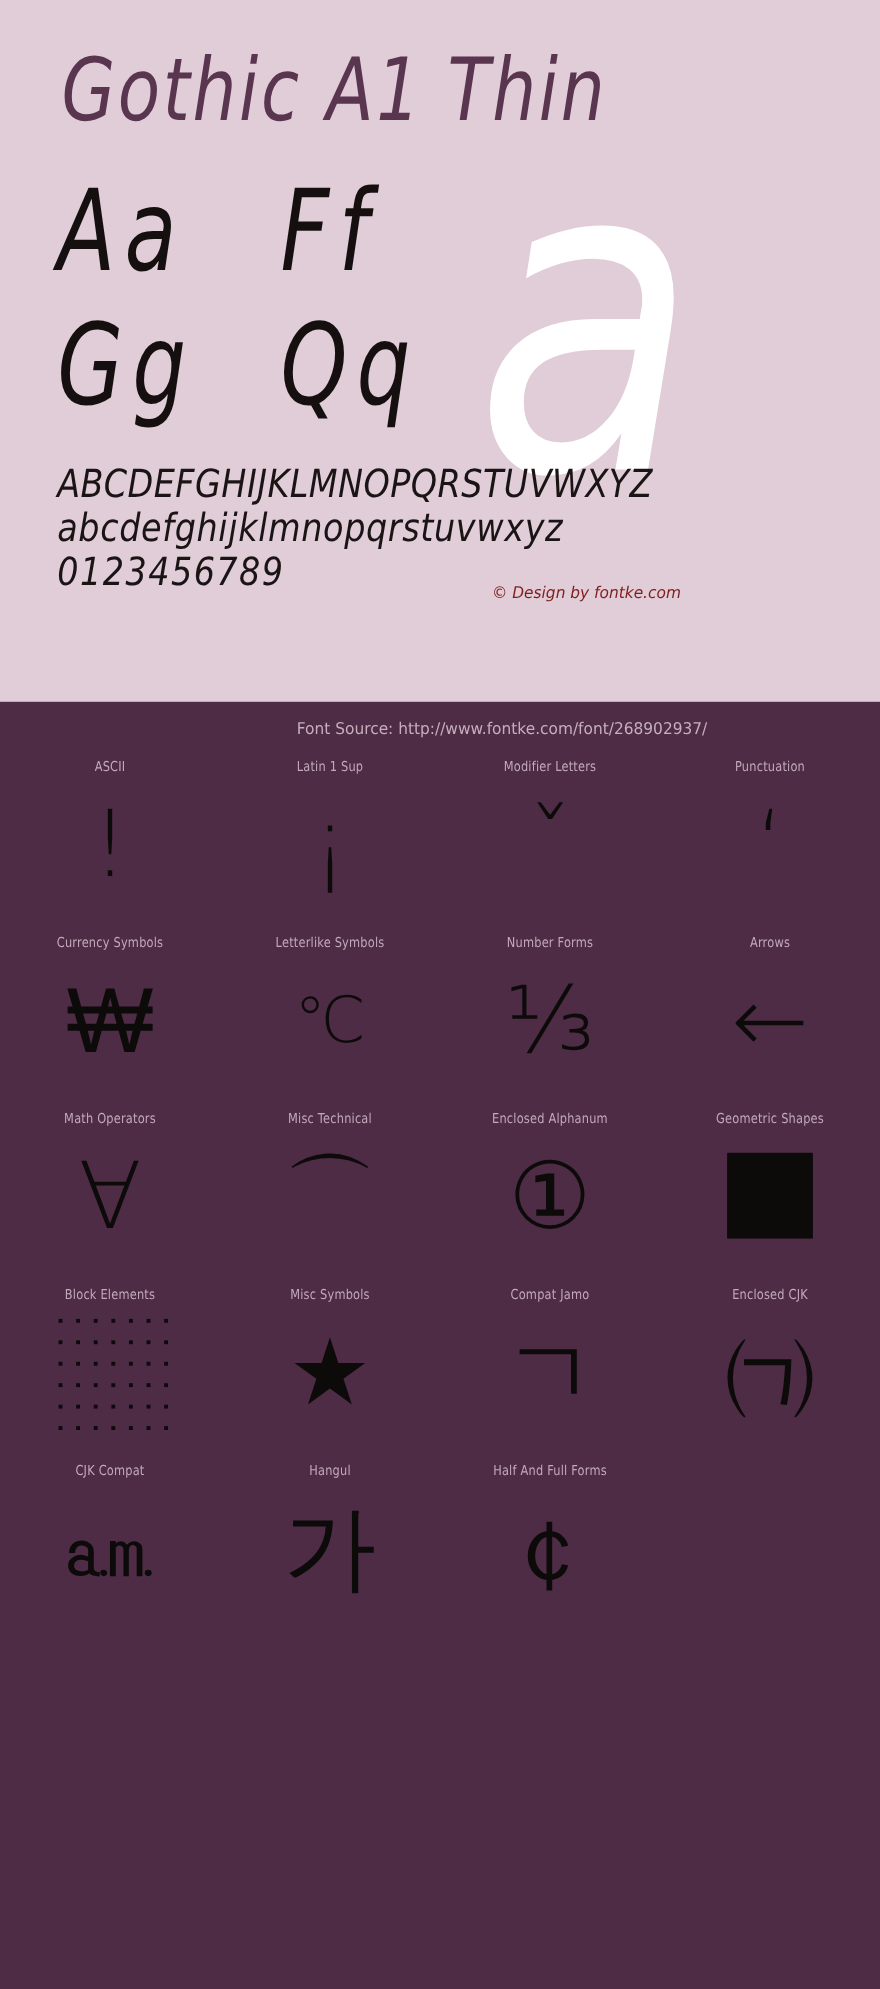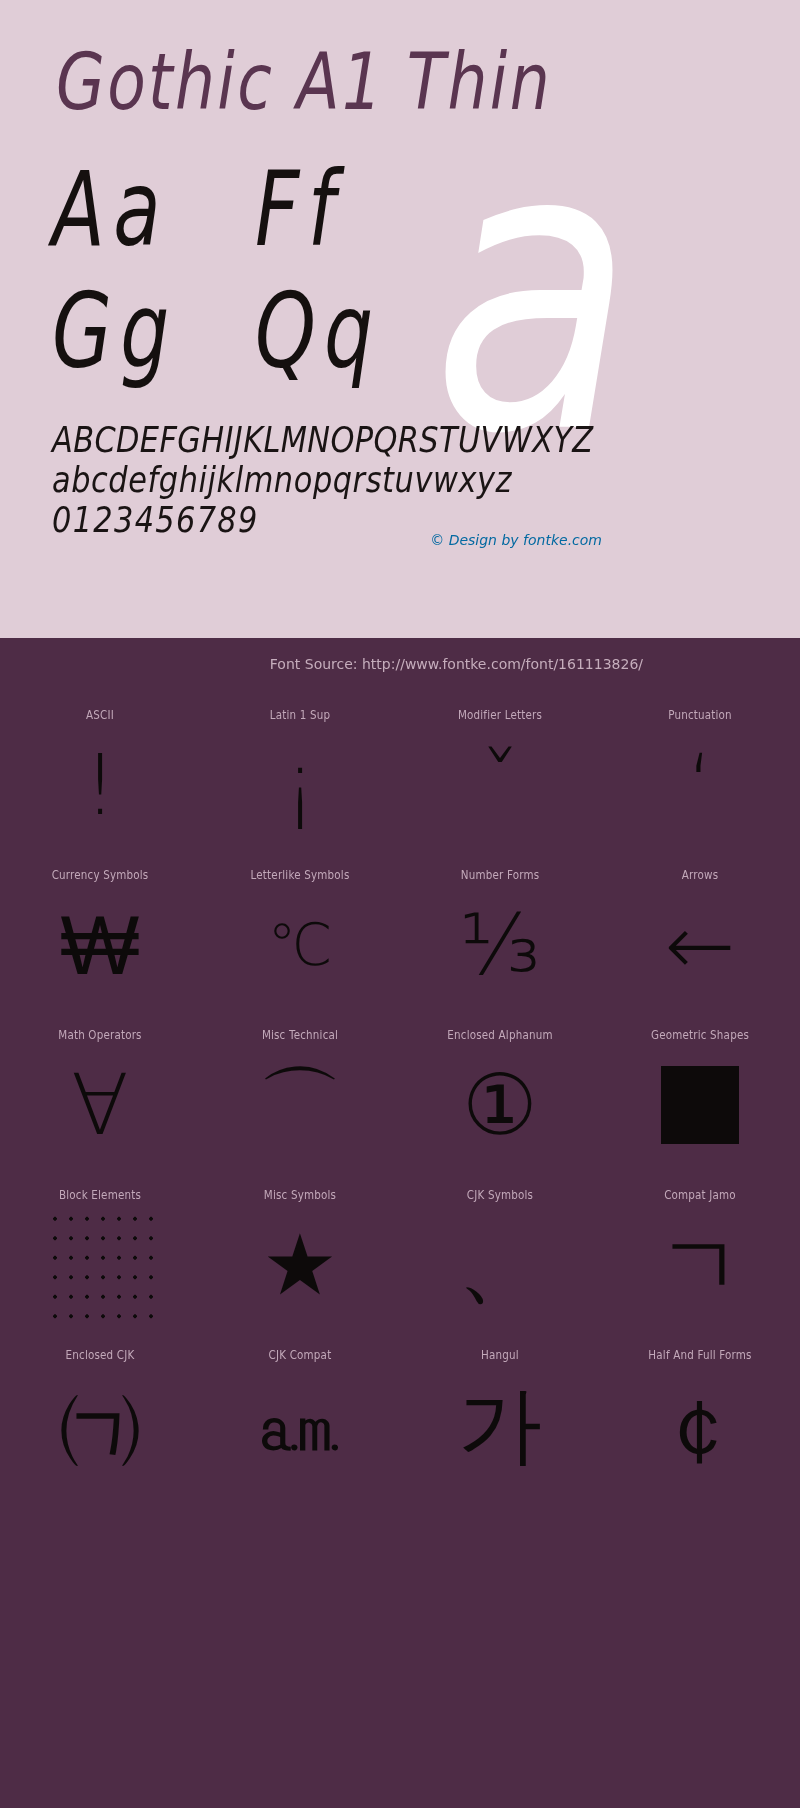--- a/index.html
+++ b/index.html
@@ -78,26 +78,26 @@
     white-space: nowrap;
     transform: scaleY(1.1) scaleX(0.95);
     transform-origin: left top;
   }
   #charset-upper { top: 419px; font-size: 32px; letter-spacing: 0.4px; }
   #charset-lower { top: 459px; font-size: 32px; letter-spacing: 0.6px; }
   #charset-digits{ top: 499px; font-size: 32px; letter-spacing: 1.4px; }
 
   #copyright {
     position: absolute;
-    right: 198px;
+    right: 181px;
     top: 531px;
     font-family: "DejaVu Sans", sans-serif;
     font-weight: 400;
     font-size: 14px;
-    color: #0369a1;
+    color: #7f1d1d;
     white-space: nowrap;
     transform: scaleY(1.05);
     transform-origin: right top;
   }
 
   
   #specimen-bottom {
     position: absolute;
     left: 0; top: 638px;
     width: 800px;
@@ -115,21 +115,21 @@
     font-size: 14px;
     color: #c6aebd;
     white-space: nowrap;
     transform: scaleY(1.05);
     transform-origin: right top;
   }
 
   #block-grid {
     position: absolute;
     left: 0;
-    top: 52px;
+    top: 34px;
     width: 800px;
     display: grid;
     grid-template-columns: repeat(4, 200px);
     grid-auto-rows: 160px;
   }
 
   .block-cell {
     position: relative;
     width: 200px;
     height: 160px;
@@ -206,21 +206,21 @@
 
   <div class="charset-line" id="charset-lower">abcdefghijklmnopqrstuvwxyz</div>
 
   <div class="charset-line" id="charset-digits">0123456789</div>
 
   <div id="copyright">© Design by fontke.com</div>
 </div>
 
 <div id="specimen-bottom">
 
-  <div id="font-source">Font Source: http://www.fontke.com/font/161113826/</div>
+  <div id="font-source">Font Source: http://www.fontke.com/font/268902937/</div>
 
   <div id="block-grid">
       <div class="block-cell">
         <div class="block-label">ASCII</div>
         <div class="block-glyph">!</div>
       </div>
       <div class="block-cell">
         <div class="block-label">Latin 1 Sup</div>
         <div class="block-glyph">¡</div>
       </div>
@@ -270,24 +270,20 @@
         <div class="block-label">Block Elements</div>
         <div class="block-glyph">
           <div class="dot-pattern"></div>
         </div>
       </div>
       <div class="block-cell">
         <div class="block-label">Misc Symbols</div>
         <div class="block-glyph">★</div>
       </div>
       <div class="block-cell">
-        <div class="block-label">CJK Symbols</div>
-        <div class="block-glyph">、</div>
-      </div>
-      <div class="block-cell">
         <div class="block-label">Compat Jamo</div>
         <div class="block-glyph">ㄱ</div>
       </div>
       <div class="block-cell">
         <div class="block-label">Enclosed CJK</div>
         <div class="block-glyph">㈀</div>
       </div>
       <div class="block-cell">
         <div class="block-label">CJK Compat</div>
         <div class="block-glyph">㏂</div>

